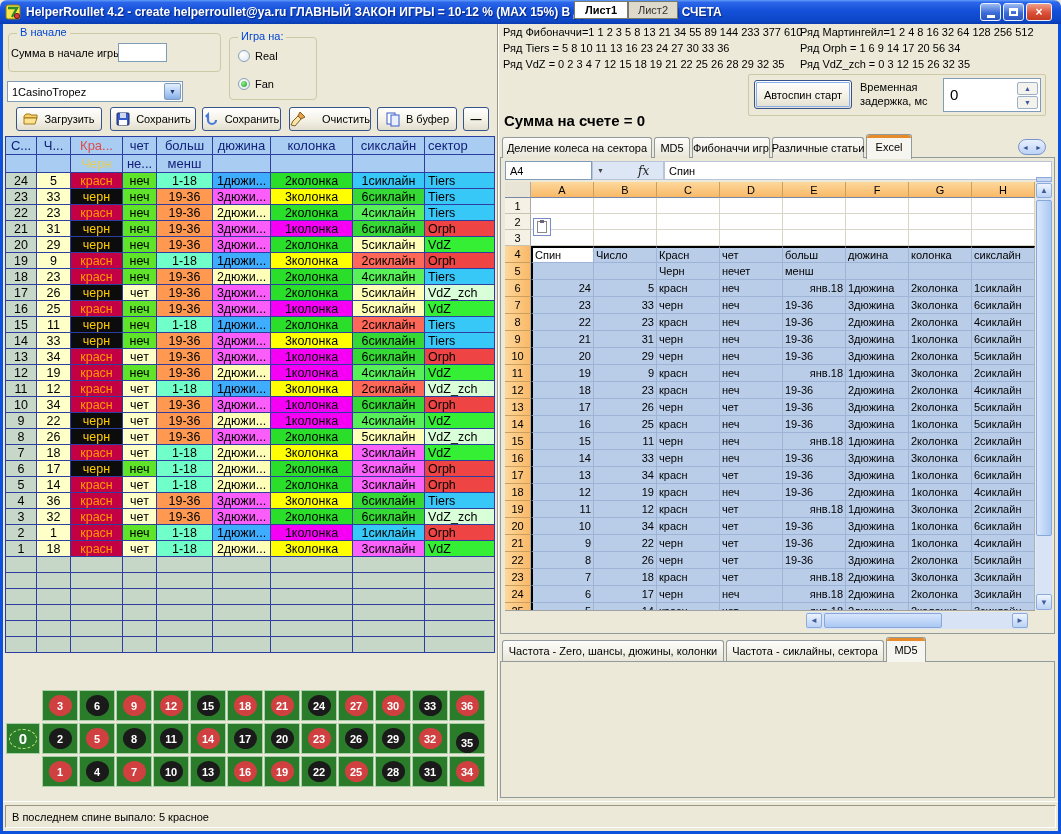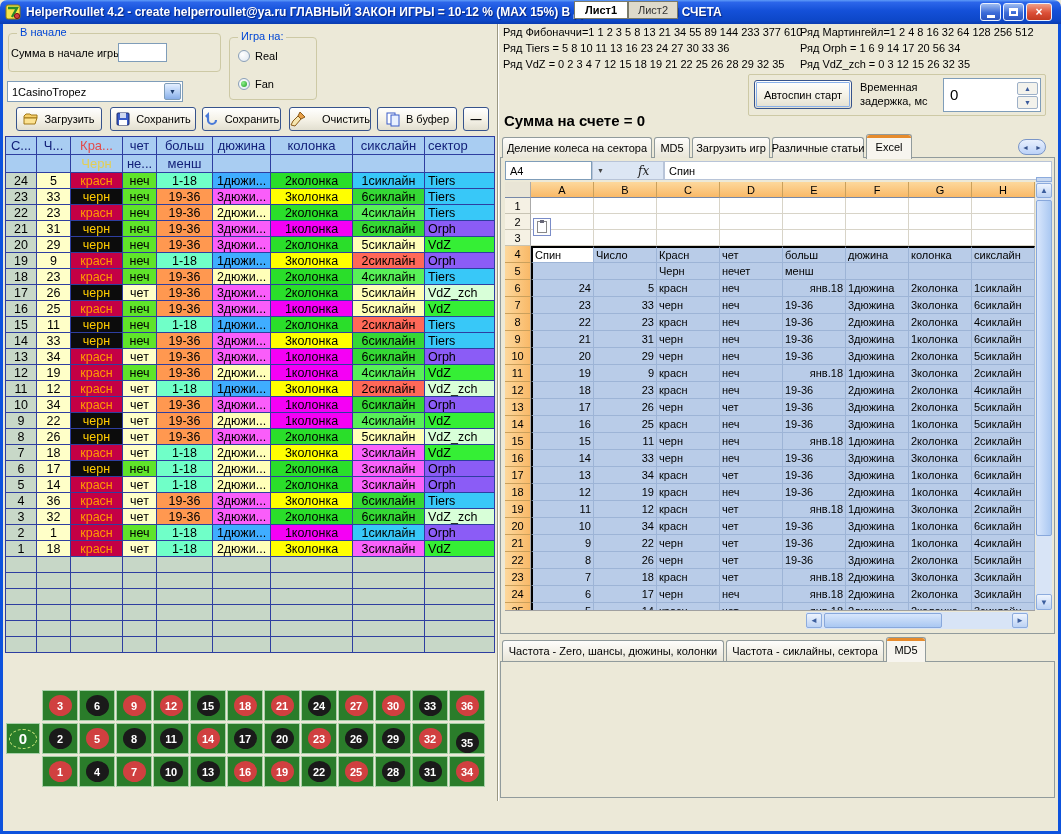--- a/index.html
+++ b/index.html
@@ -53,21 +53,21 @@
   .hdr-red{color:#e24b4b;}.hdr-yel{color:#e3cf55;}
   .k-spin{background:#c8d8c8;}.k-num{background:#ffffc8;}
   .k-red{background:#c40045;color:#ff9a00;}
   .k-blk{background:#0c0c0c;color:#ffcc00;}
   .k-even{background:#ffffc8;}.k-odd{background:#5fe42a;}
   .k-low{background:#70ffc8;}.k-high{background:#ff9850;}
   .k-d1{background:#3fadff;}.k-d2{background:#ffffb8;}.k-d3{background:#fa5dfa;}
   .k-c1{background:#f500f5;}.k-c2{background:#2ade2a;}.k-c3{background:#ffff00;}
   .k-s1{background:#38c8f8;}.k-s2{background:#ff6858;}.k-s3{background:#fa62fa;}
   .k-s4{background:#58f058;}.k-s5{background:#ffffb8;}.k-s6{background:#35d835;}
-  .k-tiers{background:#38c8f8;}.k-orph{background:#8b5cf6;}.k-vdz{background:#35ef35;}.k-zch{background:#d8ffd8;}
+  .k-tiers{background:#38c8f8;}.k-orph{background:#ef4444;}.k-vdz{background:#35ef35;}.k-zch{background:#d8ffd8;}
   .k-emp{background:#c7d7c7;}
   
   #roulette{left:6px;top:690px;width:482px;height:98px;}
   .rcell{position:absolute;width:36px;height:31px;background:#2a7c2a;border:1px solid #a8d0a8;
     display:flex;align-items:center;justify-content:center;}
   .rnum{width:23px;height:21px;border-radius:50%;color:#fff;font-size:11px;font-weight:bold;
     display:flex;align-items:center;justify-content:center;}
   .rnum.red{background:#d04040;}.rnum.black{background:#1a1a1a;}
   #zero-cell{position:absolute;left:0;top:33px;width:34px;height:31px;background:#2a7c2a;
     border:1px solid #a8d0a8;display:flex;align-items:center;justify-content:center;}
@@ -720,21 +720,21 @@
     <span style="position:absolute;left:6px;top:7px;font-size:15px;">0</span>
     <div class="abs" style="left:73px;top:3px;width:21px;height:13px;background:#f3f2ec;border:1px solid #9db0c8;border-radius:2px;font-size:7px;display:flex;align-items:center;justify-content:center;color:#3a5a9c;">▲</div>
     <div class="abs" style="left:73px;top:17px;width:21px;height:13px;background:#f3f2ec;border:1px solid #9db0c8;border-radius:2px;font-size:7px;display:flex;align-items:center;justify-content:center;color:#3a5a9c;">▼</div>
   </div>
 
   <div class="abs" id="balance">Сумма на счете = 0</div>
 
   <div class="panel" style="left:500px;top:157px;width:555px;height:477px;"></div>
   <div class="tab" style="left:502px;width:150px;">Деление колеса на сектора</div>
   <div class="tab" style="left:654px;width:36px;">MD5</div>
-  <div class="tab" style="left:692px;width:78px;">Загрузить игр</div>
+  <div class="tab" style="left:692px;width:78px;">Фибоначчи игр</div>
   <div class="tab" style="left:772px;width:92px;">Различные статьи</div>
   <div class="tab active" style="left:866px;width:46px;">Excel</div>
   <div class="tabscroll" style="left:1018px;top:139px;">
     <span>◄</span>
       <span>►</span>
   </div>
 
   <div class="abs" id="namebox">
       <span>A4</span>
     </div>
@@ -1068,14 +1068,19 @@
       <span>Очистить и вставить</span>
     </div>
   <div class="btn" style="left:583px;top:713px;width:84px;height:27px;">
       <span>Расчет MD5</span>
     </div>
   <div class="lbl" style="left:674px;top:664px;">Исходная строка</div>
   <input class="input" style="left: 674px; top: 678px; width: 332px; height: 21px;" value="">
   <div class="lbl" style="left:674px;top:708px;">Выходная строка MD5</div>
   <input class="input" style="left: 674px; top: 724px; width: 332px; height: 21px;" value="">
 
+  <div class="abs" id="statusbar">
+    <div id="status-inner">
+        <span>В последнем спине выпало: 5 красное</span>
+      </div>
+  </div>
 
 </div>
 
 </body></html>

